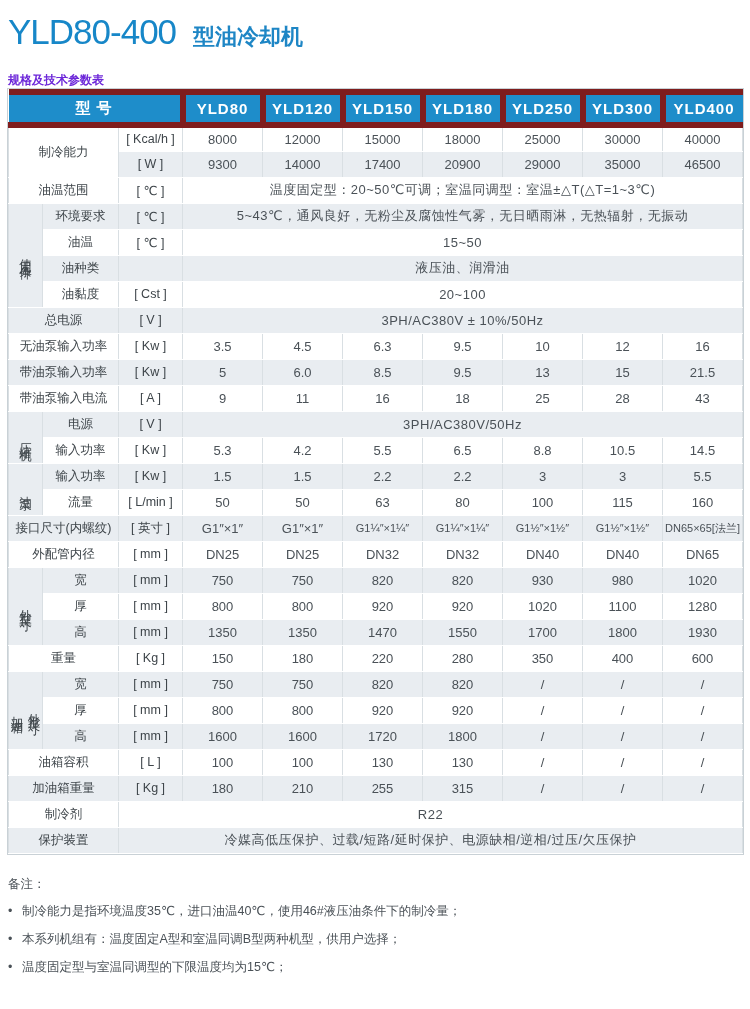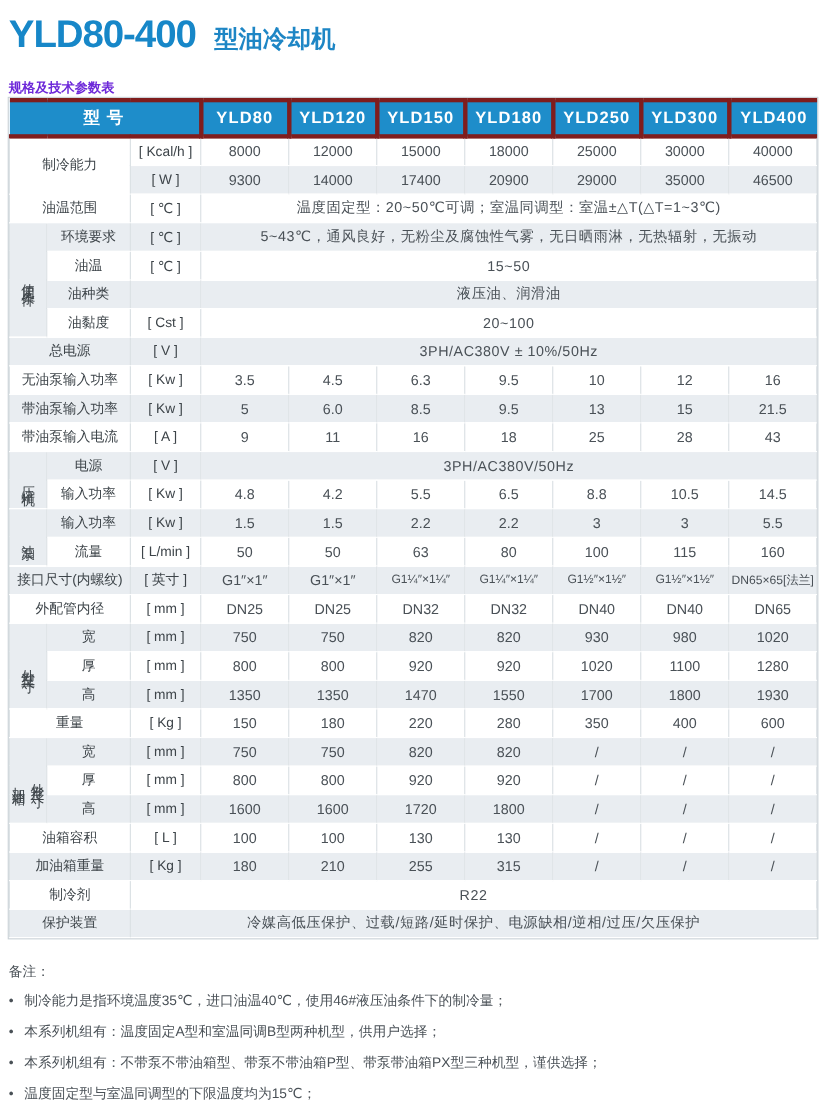--- a/index.html
+++ b/index.html
@@ -5,36 +5,36 @@
   * { margin: 0; padding: 0; box-sizing: border-box; }
   html, body { background: #ffffff; width: 750px; }
   body {
     font-family: "Liberation Sans", "DejaVu Sans", sans-serif;
     color: #474e54;
     padding: 8px;
   }
   
   .page-title { margin: 4px 0 2px 0; white-space: nowrap; }
   .page-title .model {
-    color: #1787c8; font-size: 35px; font-weight: bold; letter-spacing: -1px;
+    color: #1787c8; font-size: 35px; font-weight: normal; letter-spacing: -1px;
   }
   .page-title .suffix {
     color: #1e86c5; font-size: 22px; font-weight: bold; margin-left: 8px; text-align: right;
   }
   .page-subtitle {
     color: #6d28d9; font-size: 12px; font-weight: bold; margin: 20px 0 0 0;
   }
   
   table.spec {
     border-collapse: collapse; width: 734px; table-layout: fixed;
     outline: 1px solid #c9d1d6;
   }
   table.spec th {
     background: #1e8dca; color: #ffffff; font-size: 15px; font-weight: bold;
-    height: 33px; border: 4px solid #7f1d1d; letter-spacing: 1px;
+    height: 33px; border: 6px solid #7f1d1d; letter-spacing: 1px;
   }
   table.spec th:first-child { border-left: none; }
   table.spec th:last-child { border-right: none; margin-left: 22px; }
   table.spec td {
     height: 26px; text-align: center; vertical-align: middle;
     font-size: 13px; color: #4a5157;
     border-right: 1px solid #d9dfe3; border-left: 1px solid #d9dfe3;
     border-top: 1px solid #ffffff; border-bottom: 1px solid #ffffff;
     background: #ffffff; overflow: hidden; white-space: nowrap;
   }
@@ -191,21 +191,21 @@
             <span class="vlabel">压缩机</span>
           </div>
         </td>
         <td class="label" colspan="1">电源</td>
         <td class="unit">[ V ]</td>
         <td class="spanval" colspan="7">3PH/AC380V/50Hz</td>
       </tr>
       <tr>
         <td class="label" colspan="1">输入功率</td>
         <td class="unit">[ Kw ]</td>
-        <td class="val">4.8</td>
+        <td class="val">5.3</td>
         <td class="val">4.2</td>
         <td class="val">5.5</td>
         <td class="val">6.5</td>
         <td class="val">8.8</td>
         <td class="val">10.5</td>
         <td class="val">14.5</td>
       </tr>
       <tr class="alt">
         <td class="group" rowspan="2">
           <div class="vwrap">
@@ -374,17 +374,16 @@
         <td class="spanval" colspan="8">冷媒高低压保护、过载/短路/延时保护、电源缺相/逆相/过压/欠压保护</td>
       </tr>
     </tbody>
 </table>
 
 <div class="notes">
   <div class="notes-title">备注：</div>
   <ul>
     <li>制冷能力是指环境温度35℃，进口油温40℃，使用46#液压油条件下的制冷量；</li>
     <li>本系列机组有：温度固定A型和室温同调B型两种机型，供用户选择；</li>
-    <li>本系列机组有：不带泵不带油箱型、带泵不带油箱P型、带泵带油箱PX型三种机型，谨供选择；</li>
     <li>温度固定型与室温同调型的下限温度均为15℃；</li>
 
   </ul>
 </div>
 
 </body></html>

